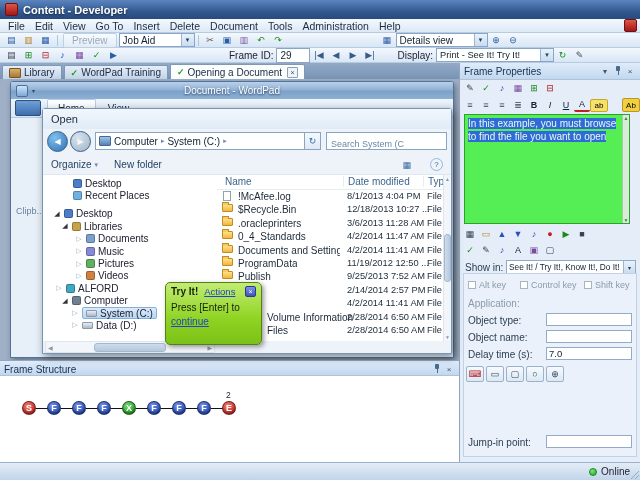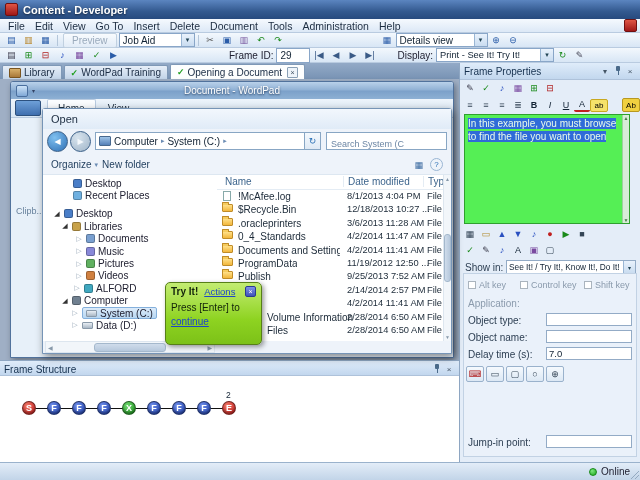--- a/index.html
+++ b/index.html
@@ -49,21 +49,21 @@
   .dlg-title{height:20px;display:flex;align-items:center;padding:0 8px;font-size:11px;color:#1c2c40;background:linear-gradient(#f2f7fd,#e0ebf7)}
   .dlg-addr{position:absolute;left:0;top:20px;width:100%;height:24px;display:flex;align-items:center;padding:0 4px;box-sizing:border-box}
   .navcirc{width:19px;height:19px;border-radius:50%;border:1px solid #3a5f88;display:flex;align-items:center;justify-content:center;color:#fff;font-size:8px;flex:0 0 auto}
   .navback{background:radial-gradient(circle at 35% 30%,#7fc0f0,#2f6fb4)}
   .navfwd{background:radial-gradient(circle at 35% 30%,#d8e4ee,#9fb4c8);color:#f4f8fc;margin-left:2px}
   .crumbbar{margin-left:4px;width:210px;height:18px;background:#fff;border:1px solid #88a6c4;display:flex;align-items:center;padding:0 3px;gap:3px;font-size:10px;color:#123;box-sizing:border-box;white-space:nowrap;overflow:hidden}
   .crumb-ico{width:10px;height:8px;background:linear-gradient(#9fc4e8,#5580b8);border:1px solid #47688e;border-radius:1px;flex:0 0 auto}
   .crumbarr{color:#6b8cb4;font-size:7px}
   .refreshbtn{width:16px;height:18px;border:1px solid #88a6c4;border-left:none;background:linear-gradient(#f4f9fe,#dfe9f4);display:flex;align-items:center;justify-content:center;font-size:9px;color:#2a6fb4;box-sizing:border-box}
   .searchbox{margin-left:5px;flex:1;height:18px;background:#fff;border:1px solid #88a6c4;display:flex;align-items:flex-end;padding:0 4px;font-size:9px;color:#6c86a4;box-sizing:border-box;white-space:nowrap;overflow:hidden}
-  .dlg-tools{position:absolute;left:0;top:46px;width:100%;height:20px;display:flex;align-items:center;padding:0 8px;gap:4px;font-size:10px;color:#1e3c5c;border-bottom:1px solid #dde7f1;box-sizing:border-box}
+  .dlg-tools{position:absolute;left:0;top:46px;width:100%;height:20px;display:flex;align-items:center;padding:0 8px;gap:16px;font-size:10px;color:#1e3c5c;border-bottom:1px solid #dde7f1;box-sizing:border-box}
   .fill{flex:1}
   .dbtn{display:flex;align-items:center;gap:3px}
   .dico{display:inline-flex;align-items:center;justify-content:center;min-width:14px;height:13px;font-size:9px;color:#3a6aa0}
   .dlg-body{position:absolute;left:0;top:66px;width:100%;height:166px;background:#fff;overflow:hidden}
   .tree{position:absolute;left:0;top:0;width:173px;height:100%;padding-top:2px;box-sizing:border-box}
   .titem{height:12.4px;display:flex;align-items:center;gap:3px;font-size:10px;color:#223;box-sizing:border-box;white-space:nowrap}
   .texp{width:8px;font-size:7px;color:#98a8b8;text-align:center;flex:0 0 auto}
   .texp.open{color:#333}
   .tico9{width:9px;height:9px;border-radius:2px;border:1px solid rgba(0,0,0,.25);flex:0 0 auto;box-sizing:border-box}
   .drive9{width:11px;height:7px;background:linear-gradient(#e8eef4,#aab8c6);border:1px solid #8a9aaa;border-radius:1px;flex:0 0 auto;box-sizing:border-box}
@@ -309,21 +309,21 @@
         <div class="titem" style="padding-left:32px">
             <span class="texp">▷</span>
             <span class="tico9" style="background:#60b060"></span>
             <span>Pictures</span>
           </div>
         <div class="titem" style="padding-left:32px">
             <span class="texp">▷</span>
             <span class="tico9" style="background:#d08040"></span>
             <span>Videos</span>
           </div>
-        <div class="titem" style="padding-left:30px">
+        <div class="titem" style="padding-left:12px">
             <span class="texp">▷</span>
             <span class="tico9" style="background:#40a8c0"></span>
             <span>ALFORD</span>
           </div>
         <div class="titem" style="padding-left:18px">
             <span class="texp open">◢</span>
             <span class="tico9" style="background:#708090"></span>
             <span>Computer</span>
           </div>
         <div class="titem" style="padding-left:28px">

